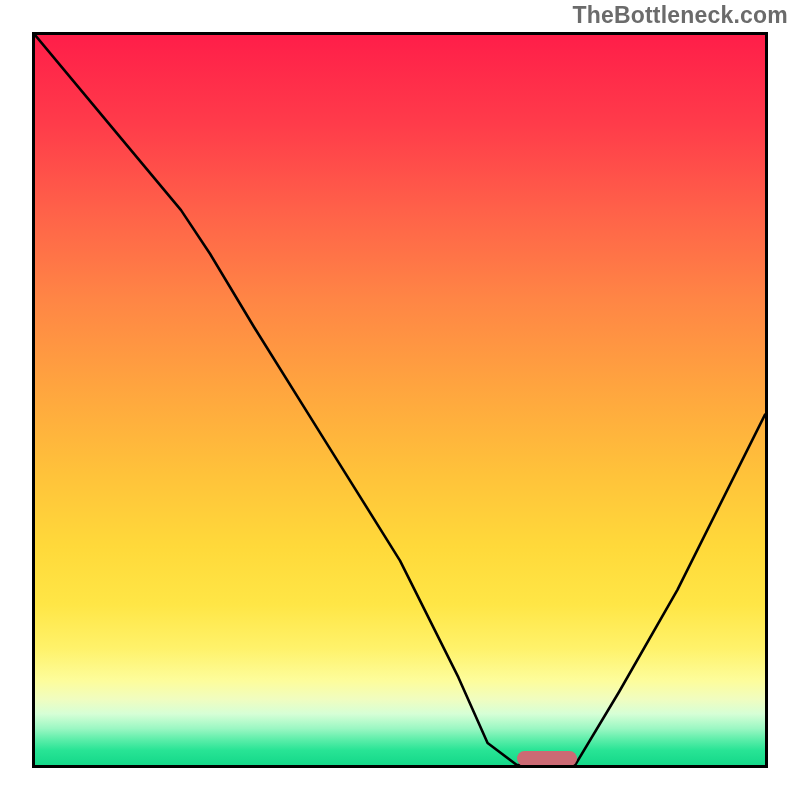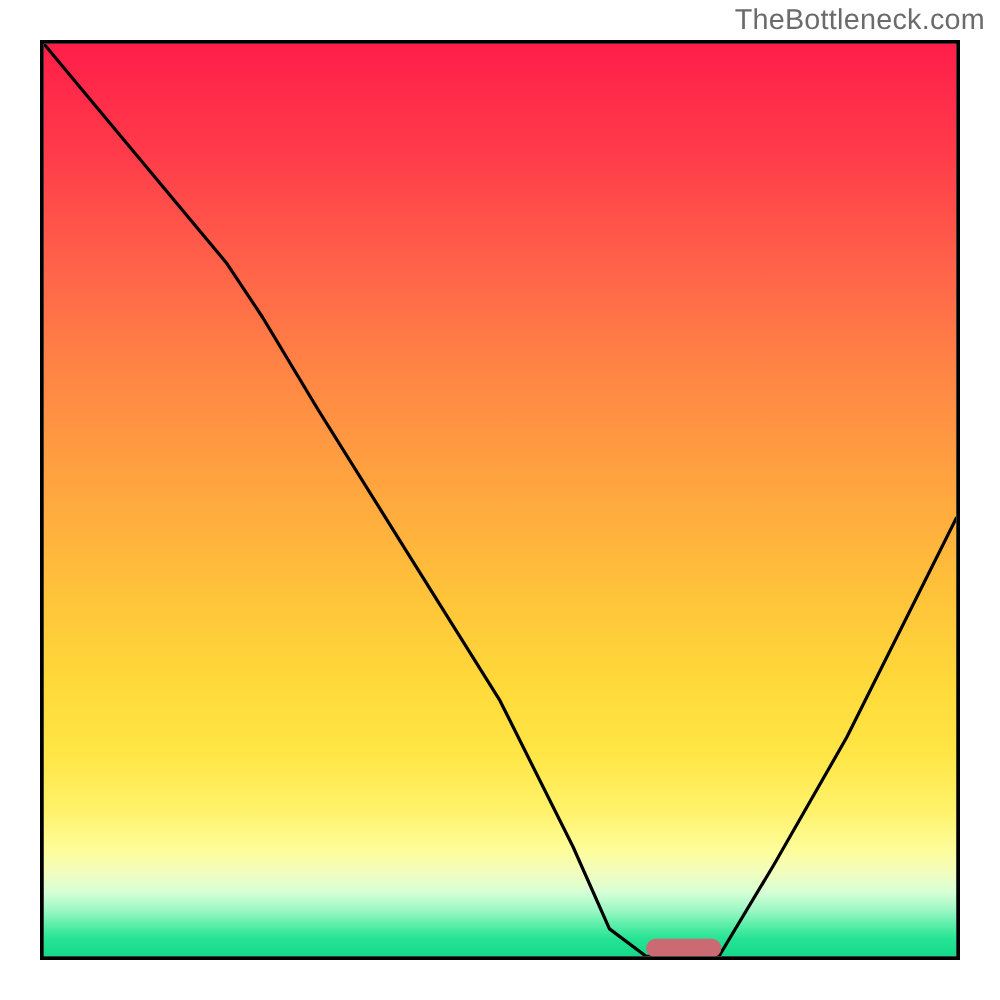--- a/index.html
+++ b/index.html
@@ -14,21 +14,21 @@
   .stage {
     position: relative;
     width: 800px;
     height: 800px;
   }
   .watermark {
     position: absolute;
     top: 2px;
     right: 12px;
     font-size: 23px;
-    font-weight: 400;
+    font-weight: 700;
     color: #6b6b6b;
     letter-spacing: 0.2px;
     z-index: 5;
   }
   .plot {
     position: absolute;
     left: 32px;
     top: 32px;
     width: 736px;
     height: 736px;

